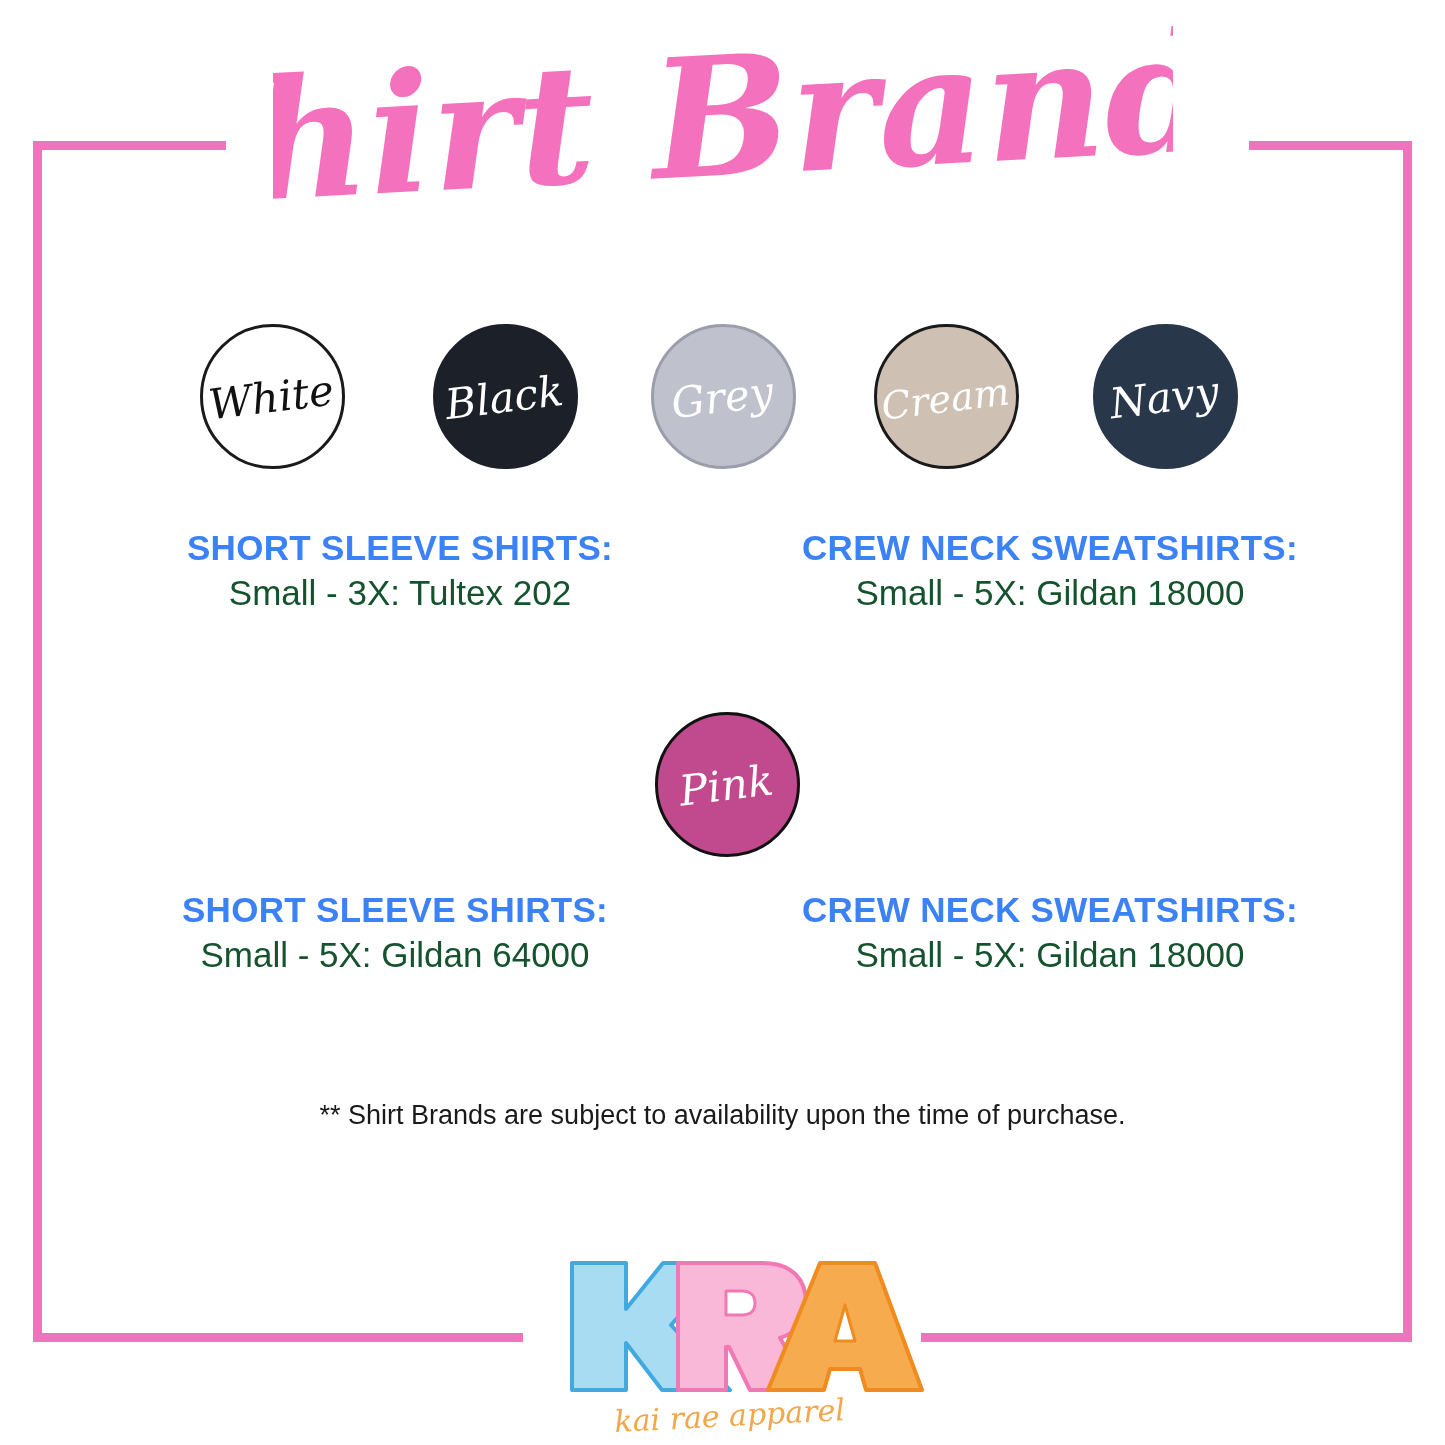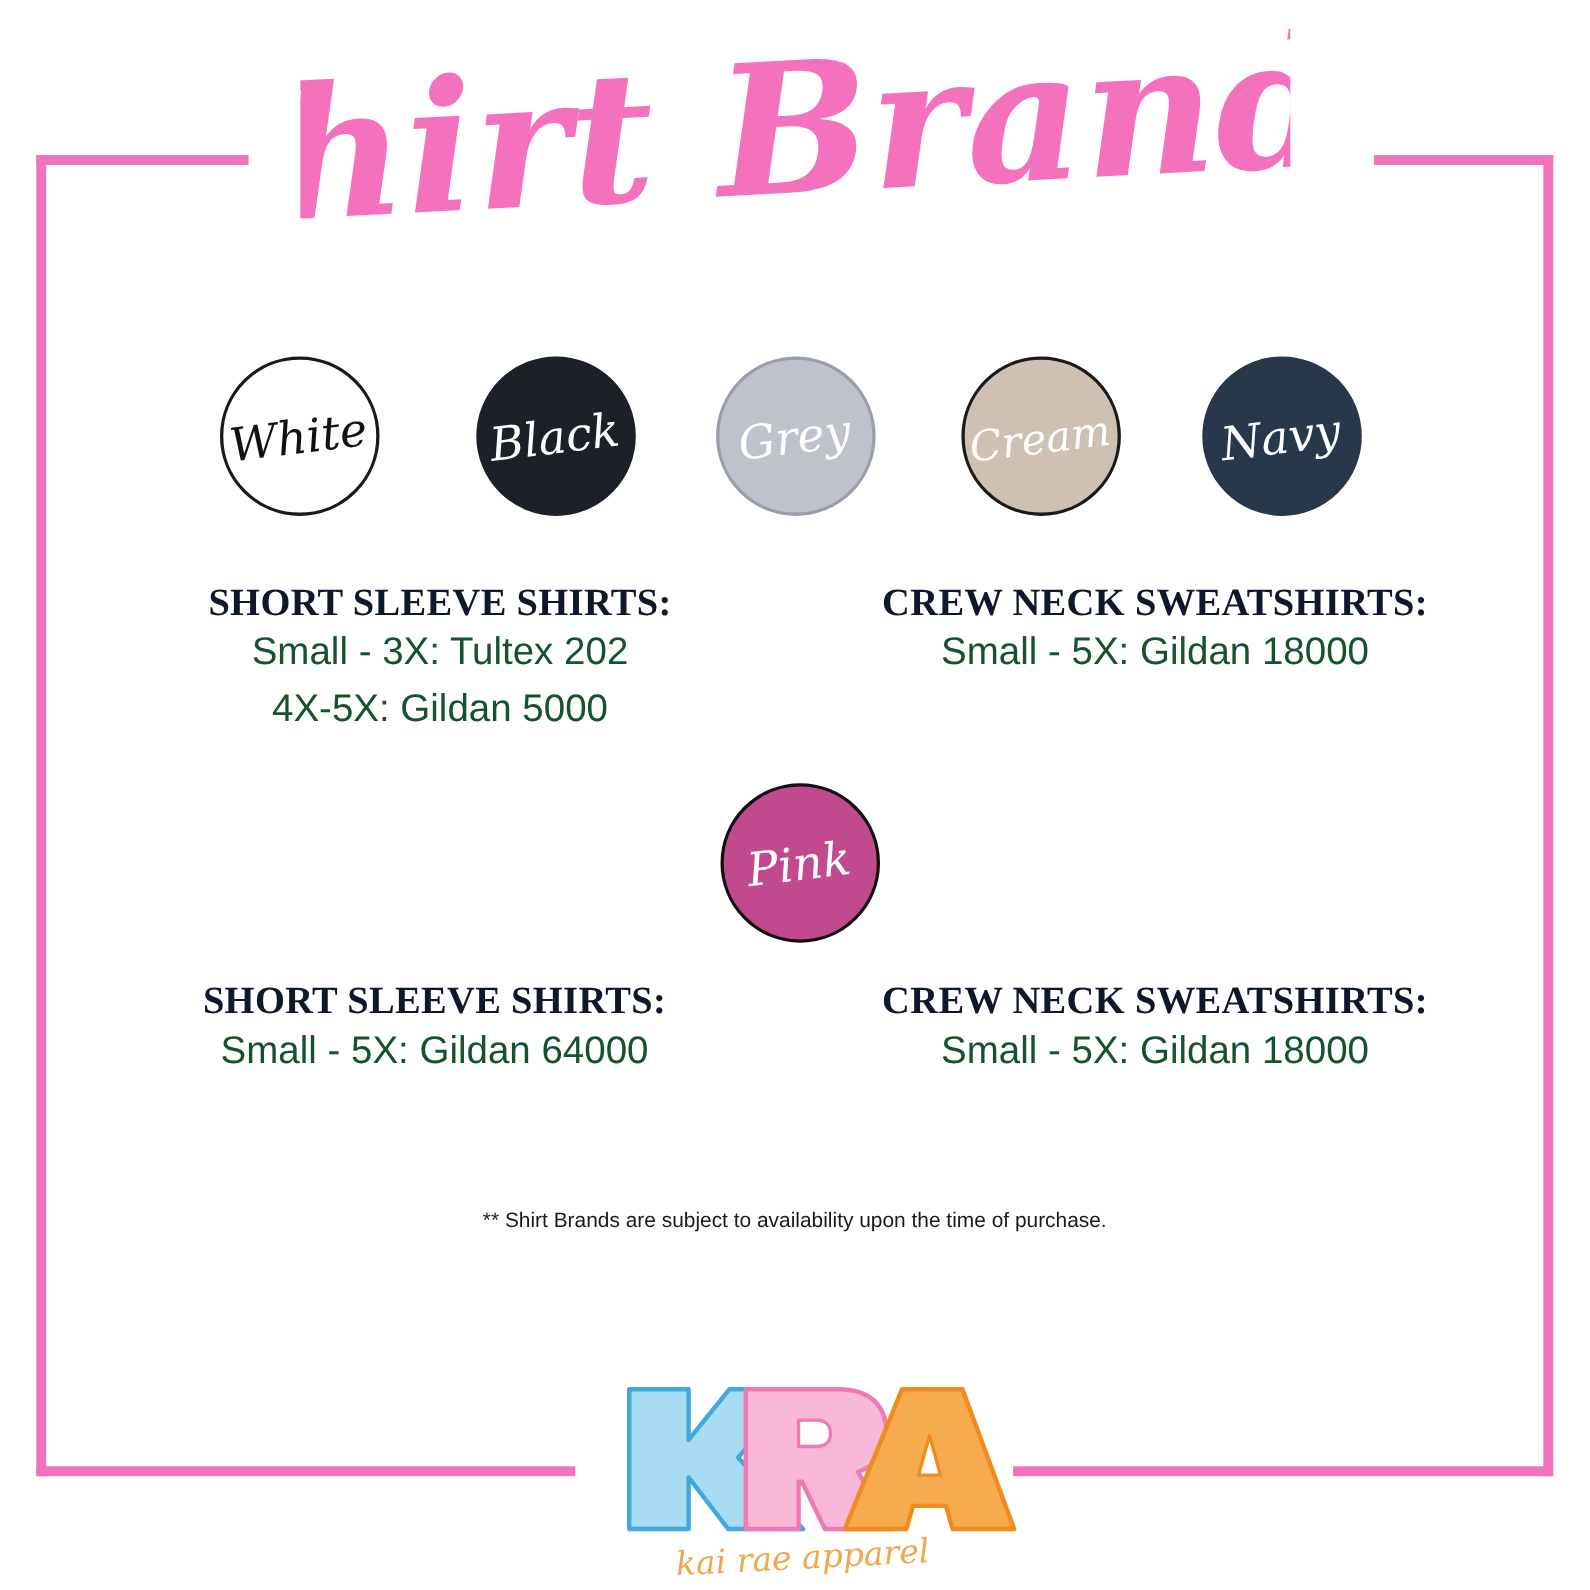--- a/index.html
+++ b/index.html
@@ -54,46 +54,46 @@
     box-sizing: border-box;
   }
   .swatch-label-svg { display: block; overflow: visible; }
 
   
   .block {
     position: absolute;
     text-align: center;
   }
   .block-heading {
-    font-family: Liberation Serif, serif;
+    font-family: Liberation Sans, sans-serif;
     font-weight: bold;
     font-size: 35px;
     letter-spacing: 0.3px;
-    color: #0f172a;
+    color: #3b82f6;
     line-height: 1.15;
     white-space: nowrap;
   }
   .block-line {
     font-family: "Liberation Sans", sans-serif;
     font-weight: 400;
     font-size: 35px;
     color: #14532d;
     line-height: 1.45;
     white-space: nowrap;
   }
 
   
   .disclaimer {
     position: absolute;
     left: 0;
     top: 1095px;
     width: 1445px;
     text-align: center;
     font-family: "Liberation Sans", sans-serif;
-    font-size: 19px;
+    font-size: 27px;
     color: #1a1a1a;
     line-height: 1.55;
   }
   .disclaimer div { white-space: nowrap; }
 
   
   .logo {
     position: absolute;
     left: 530px;
     top: 1243px;
@@ -146,21 +146,20 @@
 
   <div class="swatch" style="left:1093px; top:324px; width:145px; height:145px; background:#29374B; border:3px solid #29374B;">
     <svg class="swatch-label-svg" width="135" height="70" viewBox="0 0 135 70">
       <text x="67" y="50" text-anchor="middle" font-family="'DejaVu Serif', serif" font-size="42" font-style="italic" fill="#FFFFFF" transform="rotate(-7 67 42)">Navy</text>
     </svg>
   </div>
 
   <div class="block" style="left:120px; top:528px; width:560px;">
     <div class="block-heading">SHORT SLEEVE SHIRTS:</div>
     <div class="block-line">Small - 3X: Tultex 202</div>
-    <div class="block-line">4X-5X: Gildan 5000</div>
   </div>
 
   <div class="block" style="left:770px; top:528px; width:560px;">
     <div class="block-heading">CREW NECK SWEATSHIRTS:</div>
     <div class="block-line">Small - 5X: Gildan 18000</div>
   </div>
 
   <div class="swatch" style="left:655px; top:712px; width:145px; height:145px; background:#C14A8E; border:3px solid #111111;">
     <svg class="swatch-label-svg" width="135" height="70" viewBox="0 0 135 70">
       <text x="67" y="50" text-anchor="middle" font-family="'DejaVu Serif', serif" font-size="42" font-style="italic" fill="#FFFFFF" transform="rotate(-7 67 42)">Pink</text>

